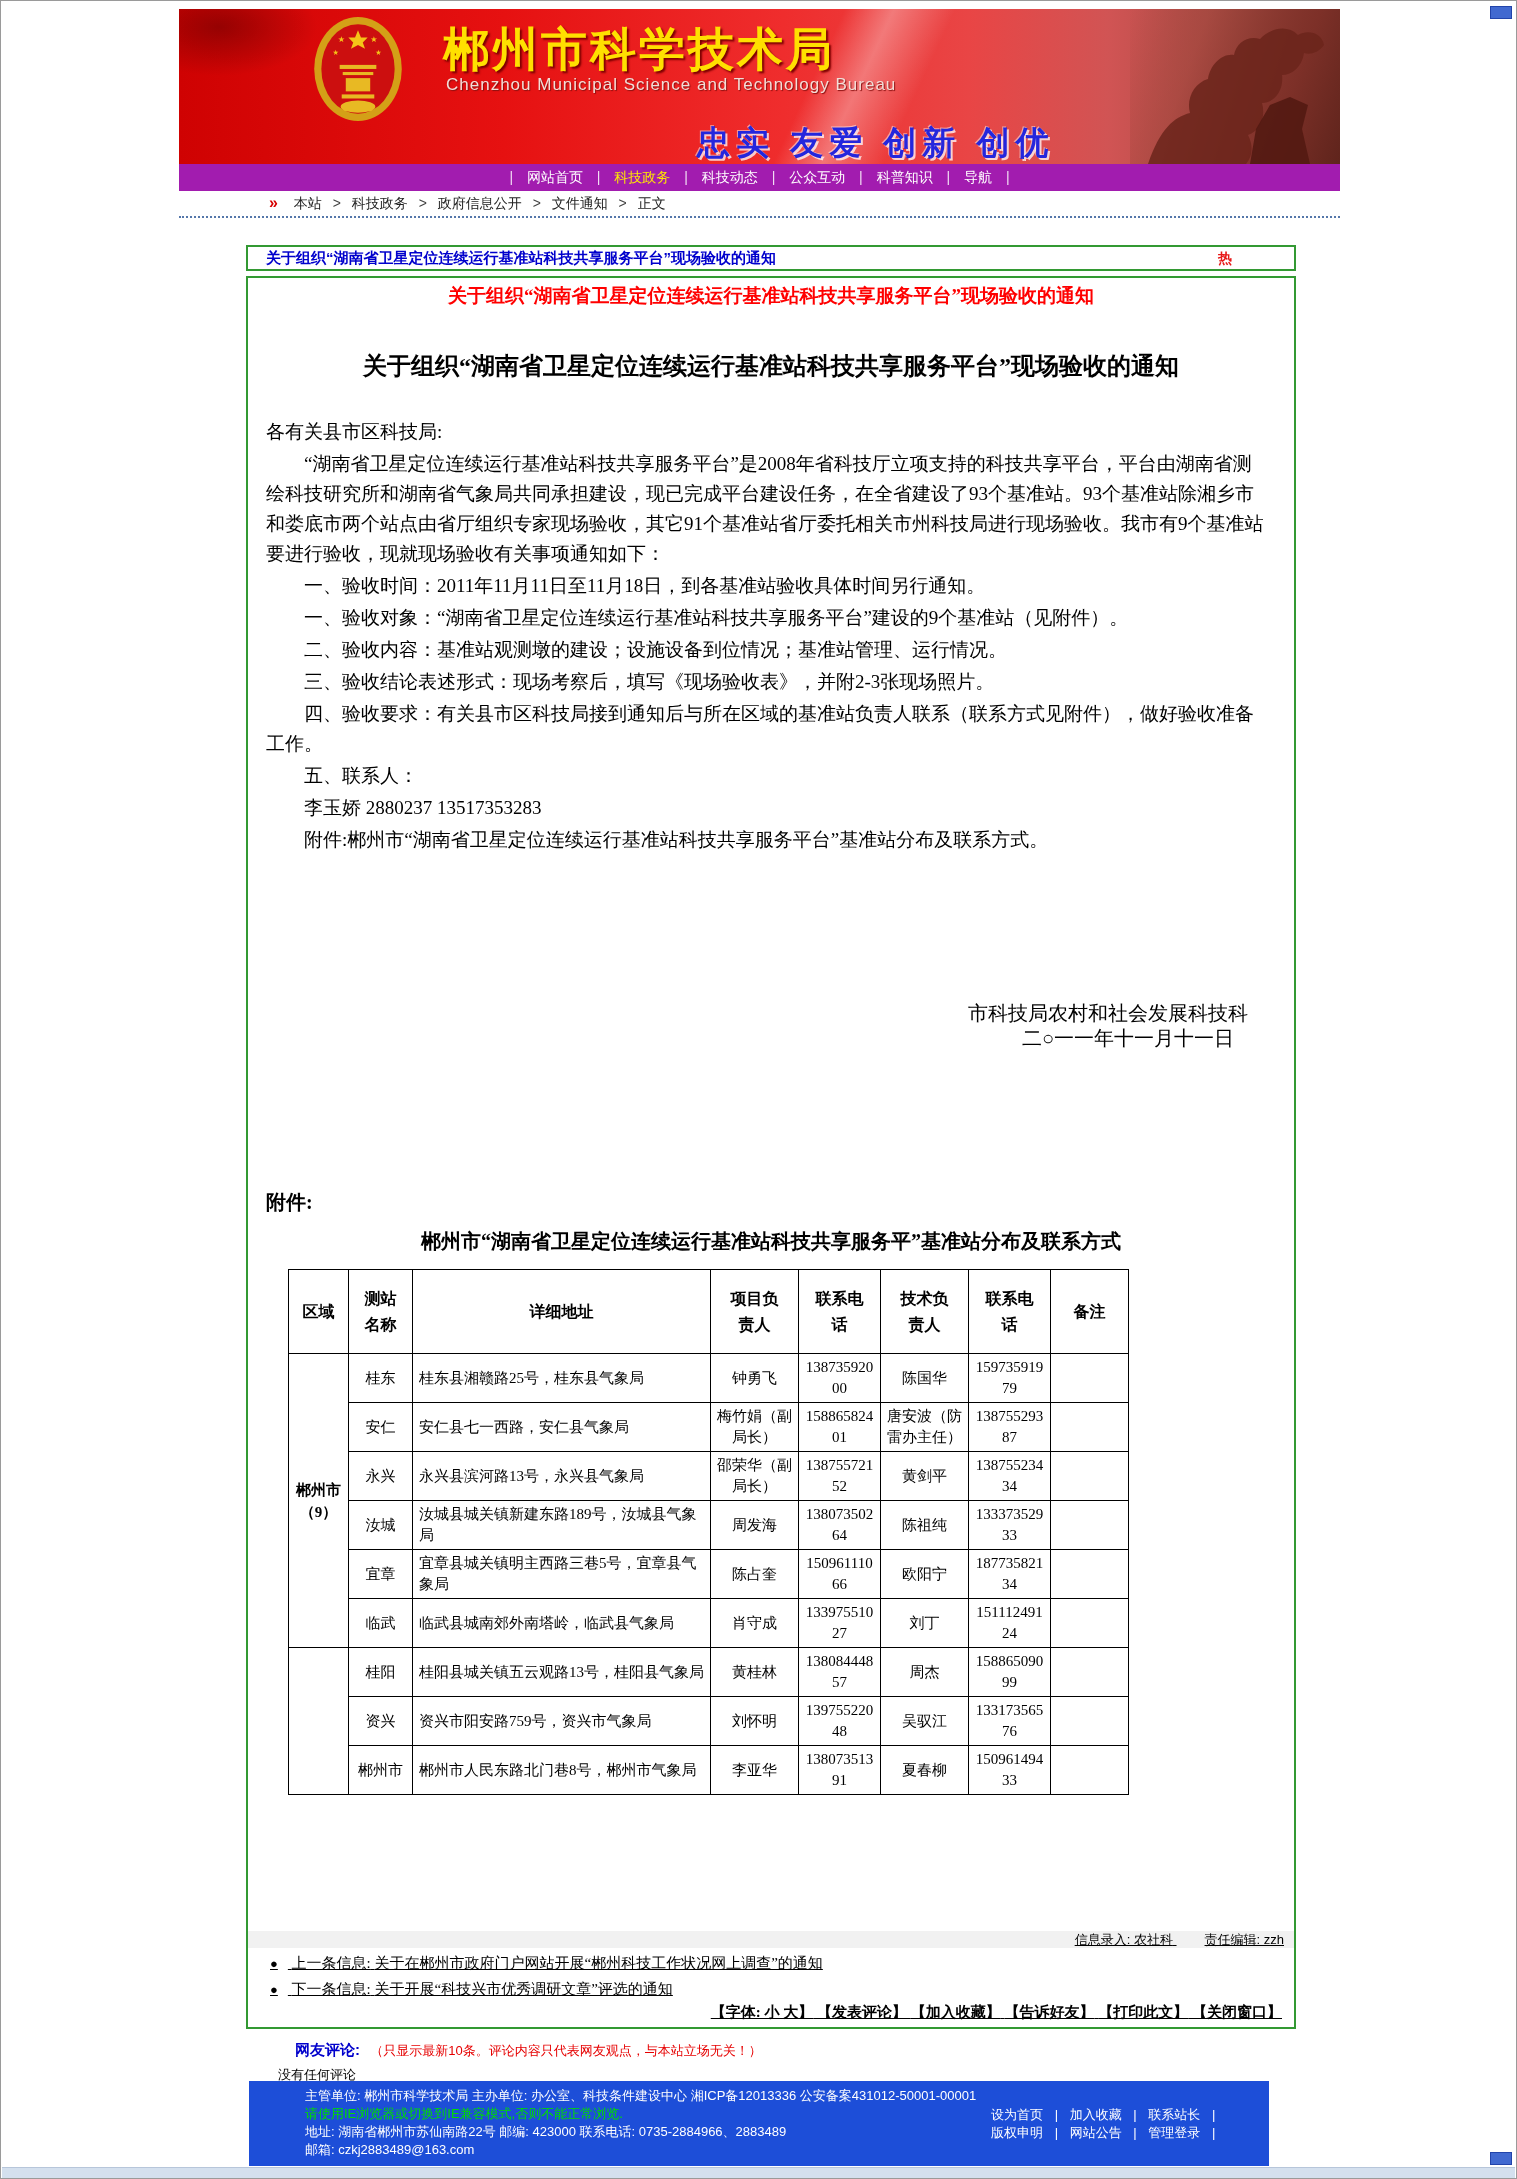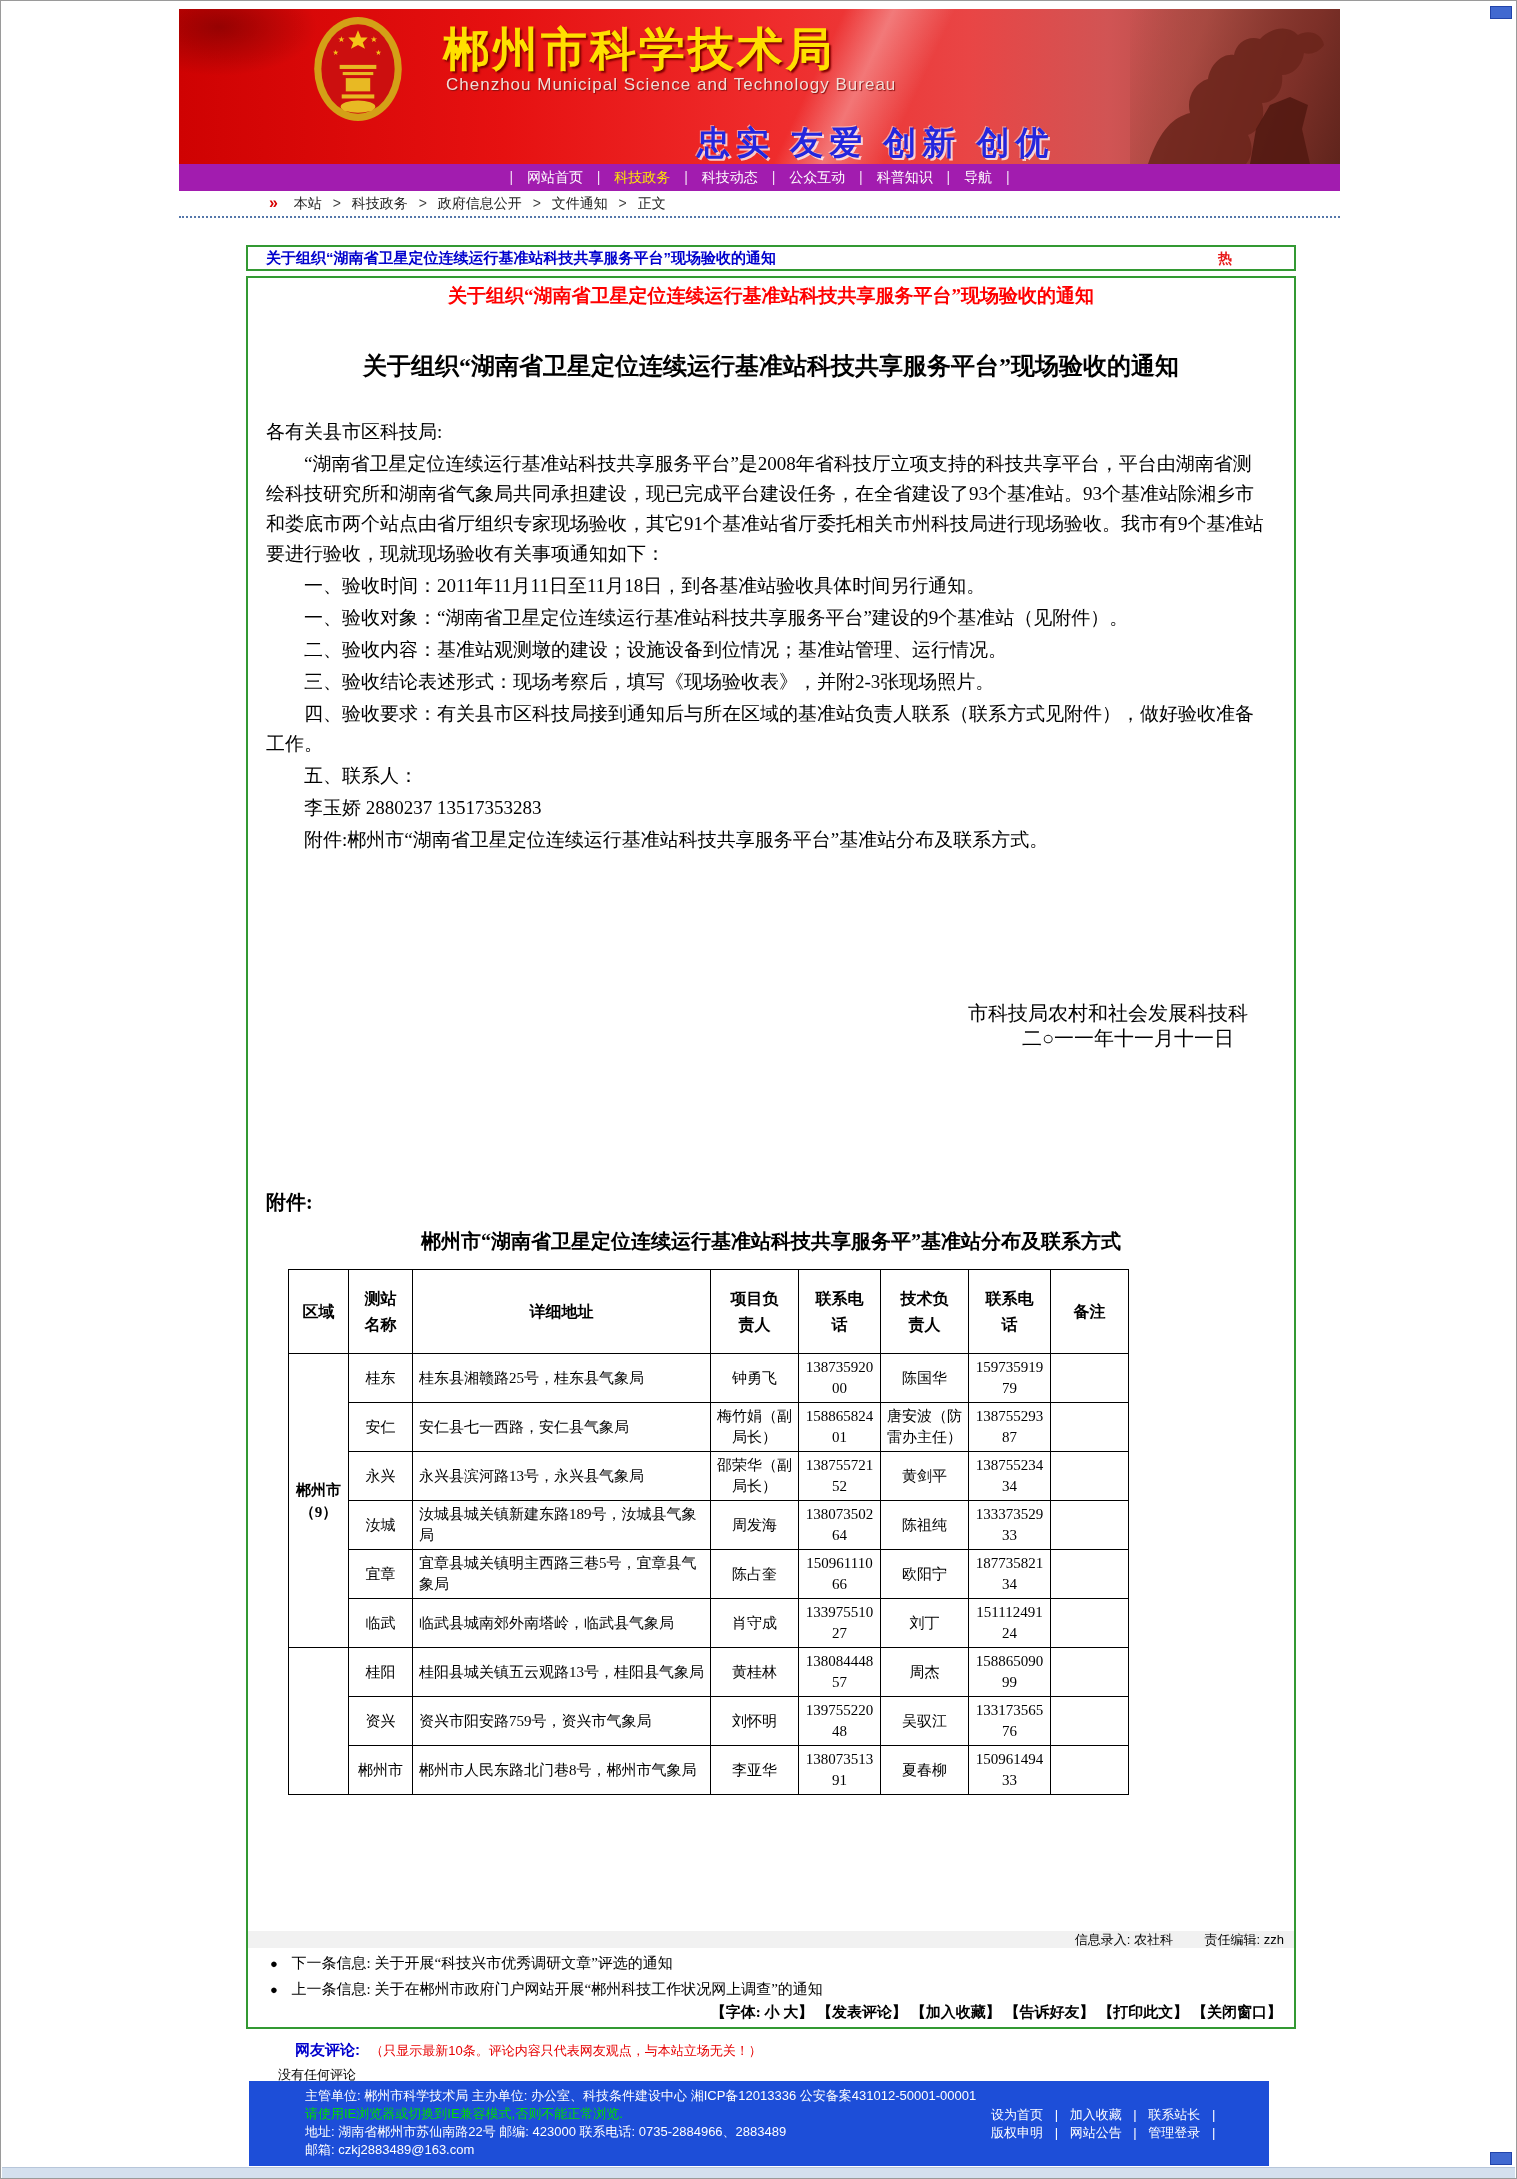--- a/index.html
+++ b/index.html
@@ -63,21 +63,21 @@
   .signature .date{padding-right:60px;}
   .attach-label{margin:138px 0 0 18px;font-size:20px;font-weight:bold;}
   .attach-caption{margin-top:12px;text-align:center;font-size:20px;font-weight:bold;}
   table.att{border-collapse:collapse;margin:14px 0 0 40px;table-layout:fixed;width:840px;font-size:15px;color:#000;}
   table.att th,table.att td{border:1px solid #000;padding:3px 6px;text-align:center;vertical-align:middle;box-sizing:border-box;}
   table.att th{height:84px;font-size:16px;font-weight:bold;padding:0 12px;line-height:26px;}
   table.att td{line-height:21px;}
   table.att td.addr{text-align:left;}
   table.att td.ph{word-break:break-all;}
   table.att td.region{font-weight:bold;line-height:22px;}
-  .art-bottom{position:absolute;left:0;right:0;bottom:0;font-family:"Liberation Serif","DejaVu Serif",serif;}
+  .art-bottom{position:absolute;left:0;right:0;bottom:0;font-family:"Liberation Serif","DejaVu Serif",serif;text-decoration:underline;}
   .entry-bar{height:17px;line-height:17px;background:#f1f1f1;text-align:right;font-size:13px;
     font-family:"Liberation Sans",sans-serif;padding-right:10px;}
   .entry-bar .gap{margin-left:28px;}
   .pn{margin:5px 0 0 22px;font-size:15px;line-height:21px;color:#000;}
   .pn .blt{margin-right:10px;font-size:13px;}
   .pn .lnk{cursor:pointer;}
   .toolbar{text-align:right;margin:3px 12px 5px 0;font-size:15px;font-weight:bold;}
   .toolbar span{cursor:pointer;}
 
   
@@ -310,27 +310,27 @@
       </tbody>
         </table>
 
       <div class="art-bottom">
         <div class="entry-bar">
           <span>信息录入: 农社科</span>
           <span class="gap">责任编辑: zzh</span>
         </div>
         <div class="pn">
           <span class="blt">●</span>
-          <span>下一条信息:</span>
-          <span class="lnk">关于开展“科技兴市优秀调研文章”评选的通知</span>
+          <span>上一条信息:</span>
+          <span class="lnk">关于在郴州市政府门户网站开展“郴州科技工作状况网上调查”的通知</span>
         </div>
         <div class="pn">
           <span class="blt">●</span>
-          <span>上一条信息:</span>
-          <span class="lnk">关于在郴州市政府门户网站开展“郴州科技工作状况网上调查”的通知</span>
+          <span>下一条信息:</span>
+          <span class="lnk">关于开展“科技兴市优秀调研文章”评选的通知</span>
         </div>
         <div class="toolbar">
           <span>【字体: 小 大】</span>
           <span>【发表评论】</span>
           <span>【加入收藏】</span>
           <span>【告诉好友】</span>
           <span>【打印此文】</span>
           <span>【关闭窗口】</span>
         </div>
       </div>

